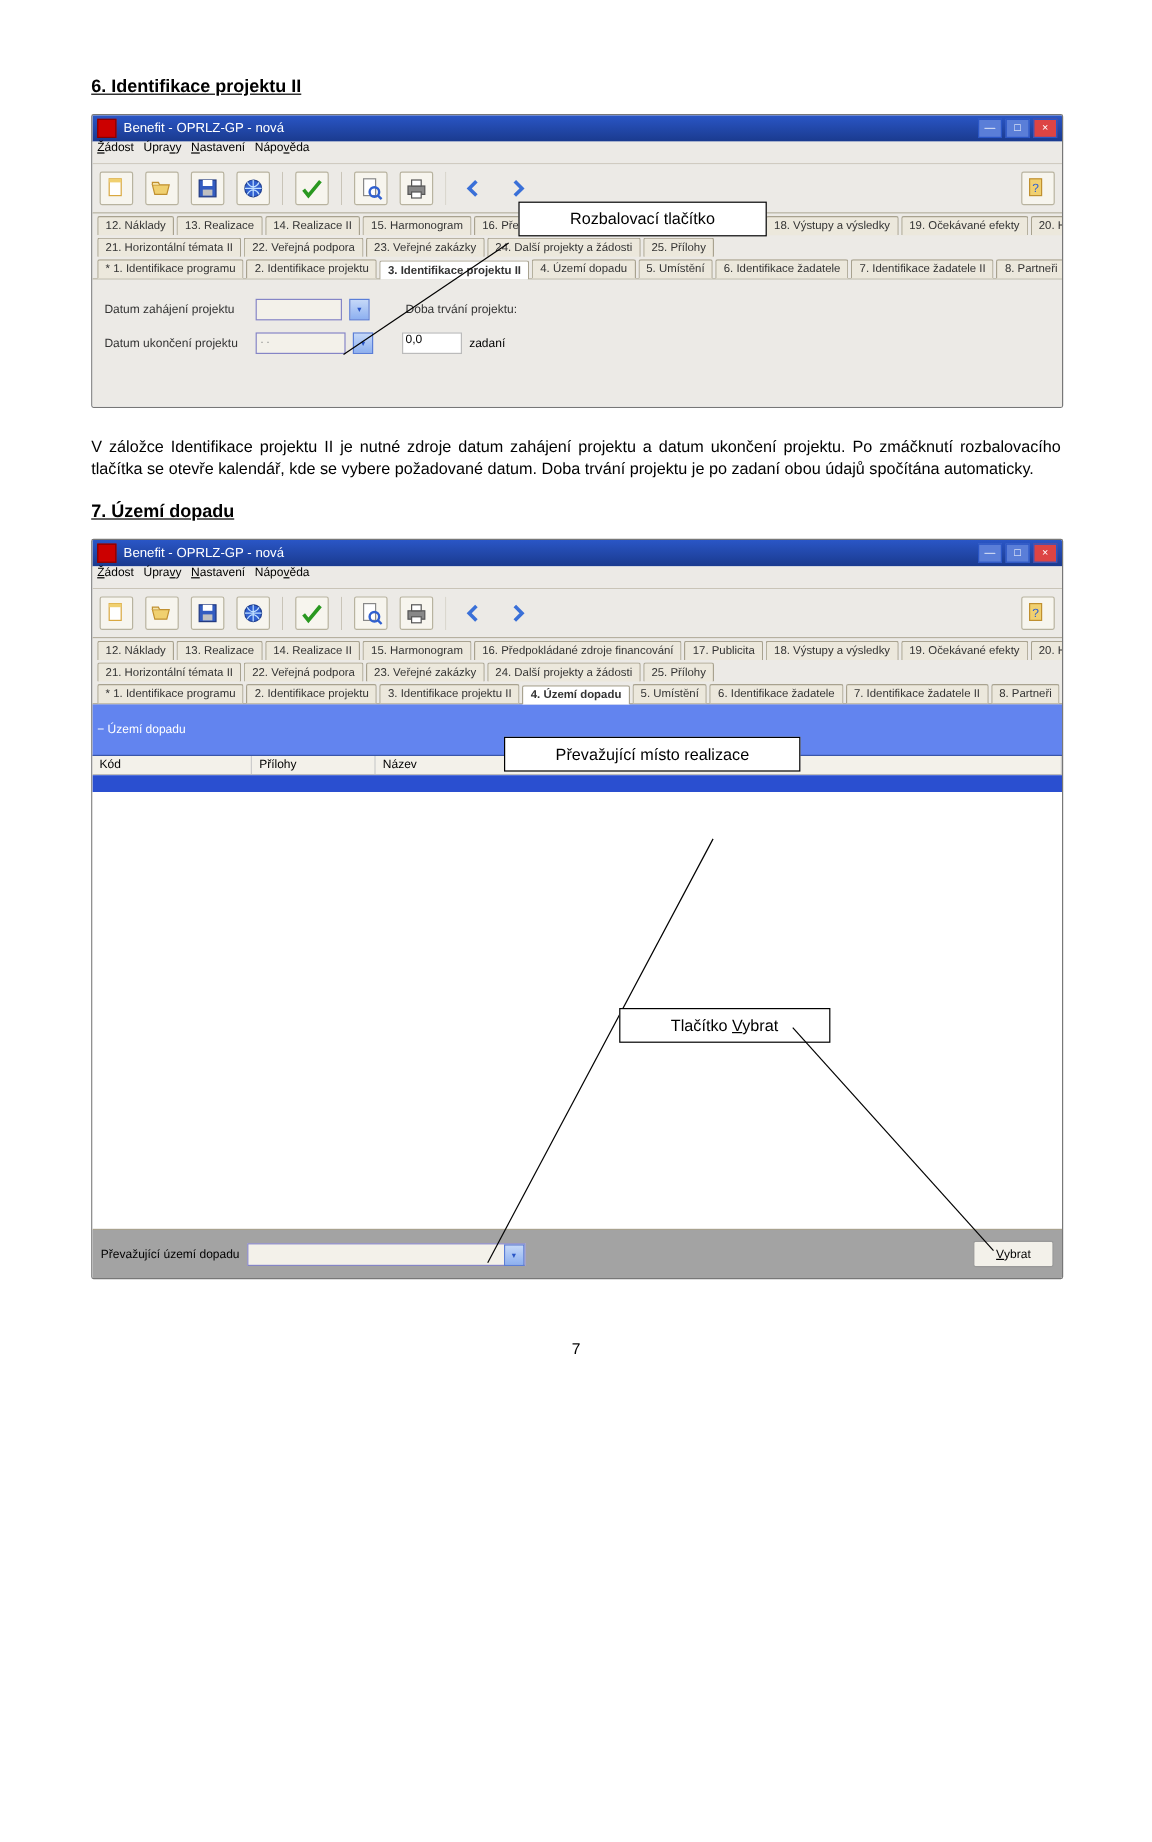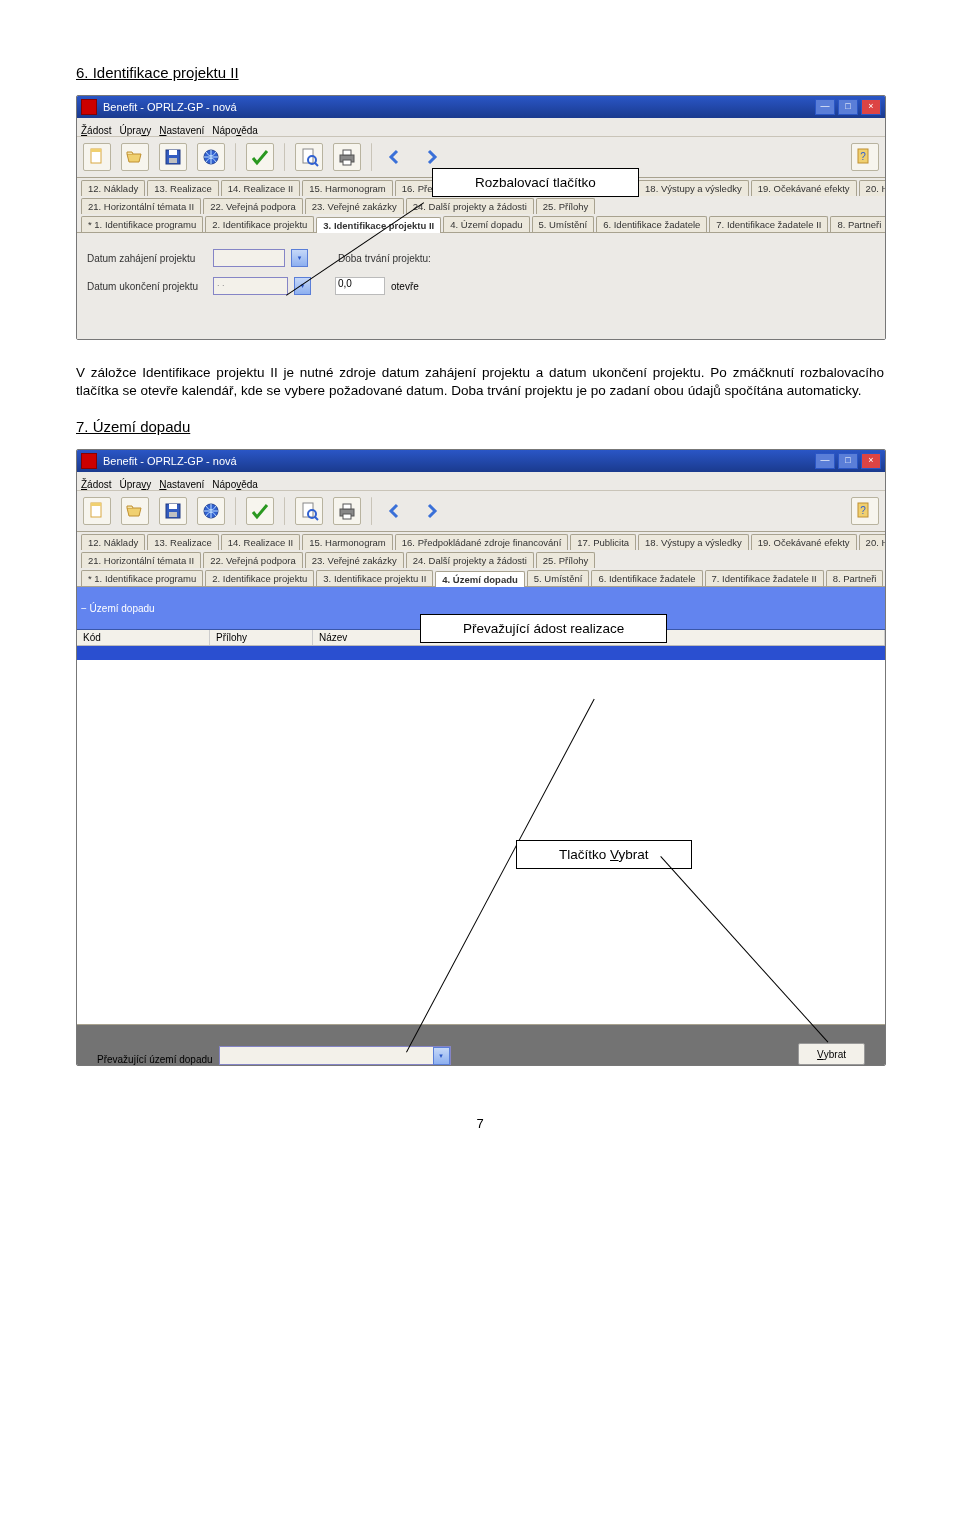--- a/index.html
+++ b/index.html
@@ -1,24 +1,24 @@
 <!DOCTYPE html>
 <html><head>
 <meta charset="utf-8">
 <style>
   body{margin:0;background:#fff;font-family:Arial,Helvetica,sans-serif;font-size:13px;color:#000;width:960px}
   .page{padding:64px 76px 40px}
-  h1{font-size:15px;font-weight:normal;text-decoration:underline;margin:0 0 14px}
+  h1{font-size:15px;font-weight:bold;text-decoration:underline;margin:0 0 14px}
   .shot{border:1px solid #777;border-radius:2px;overflow:hidden;width:808px}
   .titlebar{display:flex;align-items:center;height:22px;background:linear-gradient(#2a56c6,#1a3a8e);color:#fff;font-size:11px;padding:0 4px}
   .titlebar .logo{width:14px;height:14px;background:#c00;margin-right:6px;border:1px solid #800}
   .titlebar .winbtns{margin-left:auto;display:flex;gap:3px}
   .winbtn{width:18px;height:14px;background:#5a7ed8;border:1px solid #2a56c6;color:#fff;font-size:9px;line-height:12px;text-align:center}
   .winbtn.close{background:#d44}
-  .menubar{display:flex;height:18px;background:#eceae6;font-size:10px;align-items:flex-end;padding:0 4px;gap:8px;border-bottom:1px solid #c9c4b8}
+  .menubar{display:flex;height:18px;background:#eceae6;font-size:10px;align-items:flex-start;padding:0 4px;gap:8px;border-bottom:1px solid #c9c4b8}
   .menubar span u{text-decoration:underline}
   .toolbar{display:flex;height:40px;background:#eceae6;align-items:center;padding:0 6px;gap:10px;border-bottom:1px solid #a8a28f}
   .toolbar .tb{width:26px;height:26px;border:1px solid #b8b39f;border-radius:2px;background:#f7f5ee;display:flex;align-items:center;justify-content:center}
   .tb svg{width:20px;height:20px}
   .tb.sep{width:0;border:none;border-left:1px solid #c9c4b8;height:28px;background:none}
   .toolbar .right{margin-left:auto}
   .tabarea{background:#eceae6;border-bottom:1px solid #a8a28f}
   .tabrow{display:flex;flex-wrap:nowrap;padding:2px 4px 0;gap:2px;font-size:9.5px}
   .tab{background:#ece8dc;border:1px solid #a8a28f;border-bottom:none;padding:2px 6px;white-space:nowrap;border-radius:2px 2px 0 0;color:#333}
   .tab.active{background:#fff;position:relative;top:1px;font-weight:bold}
@@ -32,21 +32,21 @@
   .callout-wrap{position:relative;height:0}
   .callout1{position:absolute;left:356px;top:-172px}
   .line{position:absolute;border-top:1px solid #000;transform-origin:0 0}
   .bodytext{margin:24px 0 18px;text-align:justify;font-size:13.5px;line-height:1.35}
   
   .strip{background:#6284ef;height:18px;display:flex;align-items:center;font-size:10px;color:#fff;padding:12px 4px;border-bottom:1px solid #3a56a8}
   .listhead{display:flex;background:#f3f1ea;border-bottom:1px solid #bbb;font-size:10px}
   .listhead .col{padding:2px 6px;border-right:1px solid #ccc}
   .listbody{height:378px;background:#fff;border-bottom:1px solid #a8a28f}
   .listbody .row{height:14px;background:#2a4fd0}
-  .bottombar{background:#737373;height:40px;display:flex;align-items:flex-end;padding:0 20px;font-size:10px;gap:6px;position:relative}
+  .bottombar{background:#a3a3a3;height:40px;display:flex;align-items:center;padding:0 7px;font-size:10px;gap:6px;position:relative}
   .bottombar .btn{margin-left:auto;height:20px;padding:0 18px;border:1px solid #999;background:#f3f1ea;font-size:10px;display:flex;align-items:center;border-radius:2px}
   .sel{width:230px;height:17px;border:1px solid #8585c6;background:#f3f1ea;display:flex;justify-content:flex-end}
   .callout2{position:absolute;left:344px;top:68px}
   .callout3{position:absolute;left:440px;top:294px}
   .pagenum{text-align:center;font-size:13px;margin-top:50px}
 </style>
 </head>
 <body>
 
 <div class="page">
@@ -173,21 +173,21 @@
       <div class="ddbtn">▾</div>
       <div style="width:18px"></div>
       <div class="lab" style="width:auto">Doba trvání projektu:</div>
     </div>
     <div class="frow">
       <div class="lab">Datum ukončení projektu</div>
       <div class="dateinput" style="color:#888;font-size:9px;padding-left:3px">. . </div>
       <div class="ddbtn">▾</div>
       <div style="width:12px"></div>
       <div class="numinput">0,0</div>
-      <div>otevře</div>
+      <div>zadaní</div>
     </div>
   </div>
 </div>
 
 <div class="callout-wrap">
   <div class="callout callout1">Rozbalovací tlačítko</div>
   <div class="line" style="left:210px;top:-45px;width:166px;transform:rotate(-34deg)"></div>
 </div>
 
 <div class="bodytext">V záložce Identifikace projektu II je nutné zdroje datum zahájení projektu a datum ukončení projektu. Po zmáčknutí rozbalovacího tlačítka se otevře kalendář, kde se vybere požadované datum. Doba trvání projektu je po zadaní obou údajů spočítána automaticky.</div>
@@ -323,21 +323,21 @@
       <div class="ddbtn">▾</div>
     </div>
     <div class="btn">
           <u>V</u>
           <span title="Vybrat">ybrat</span>
         </div>
   </div>
 </div>
 
 <div class="callout-wrap" style="position:relative;top:-520px">
-  <div class="callout callout2">Převažující ádost realizace</div>
+  <div class="callout callout2">Převažující místo realizace</div>
   <div class="line" style="left:330px;top:506px;width:400px;transform:rotate(-62deg)"></div>
   <div class="callout callout3">Tlačítko <u>V</u>ybrat</div>
   <div class="line" style="left:585px;top:310px;width:250px;transform:rotate(48deg)"></div>
 </div>
 
 <div class="pagenum">7</div>
 
 </div>
 
 </body></html>

